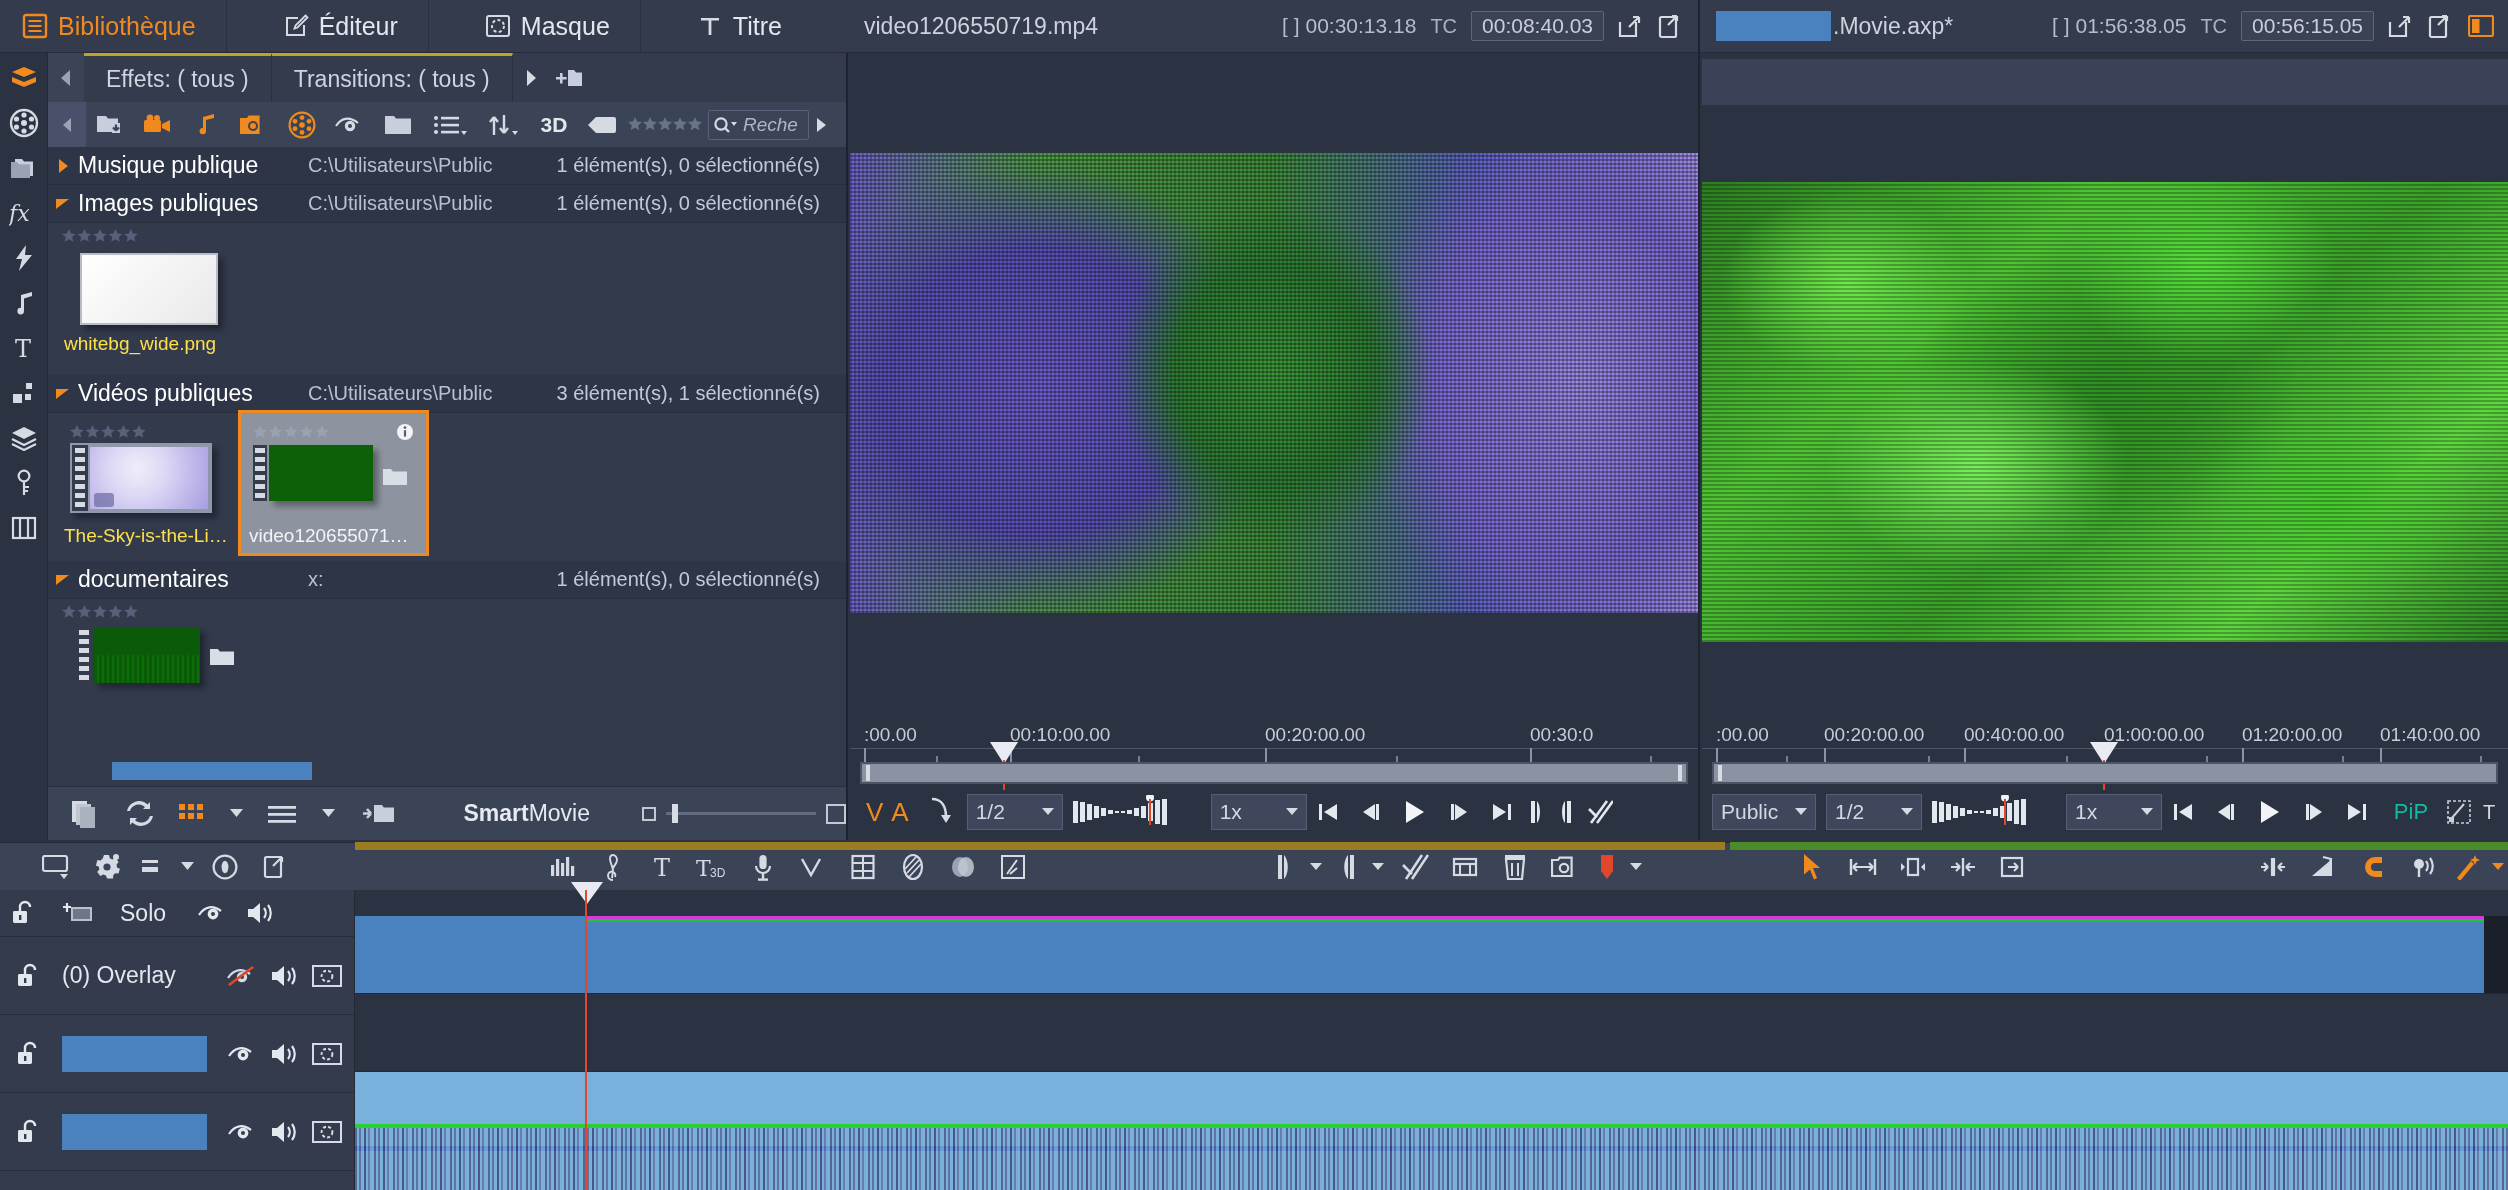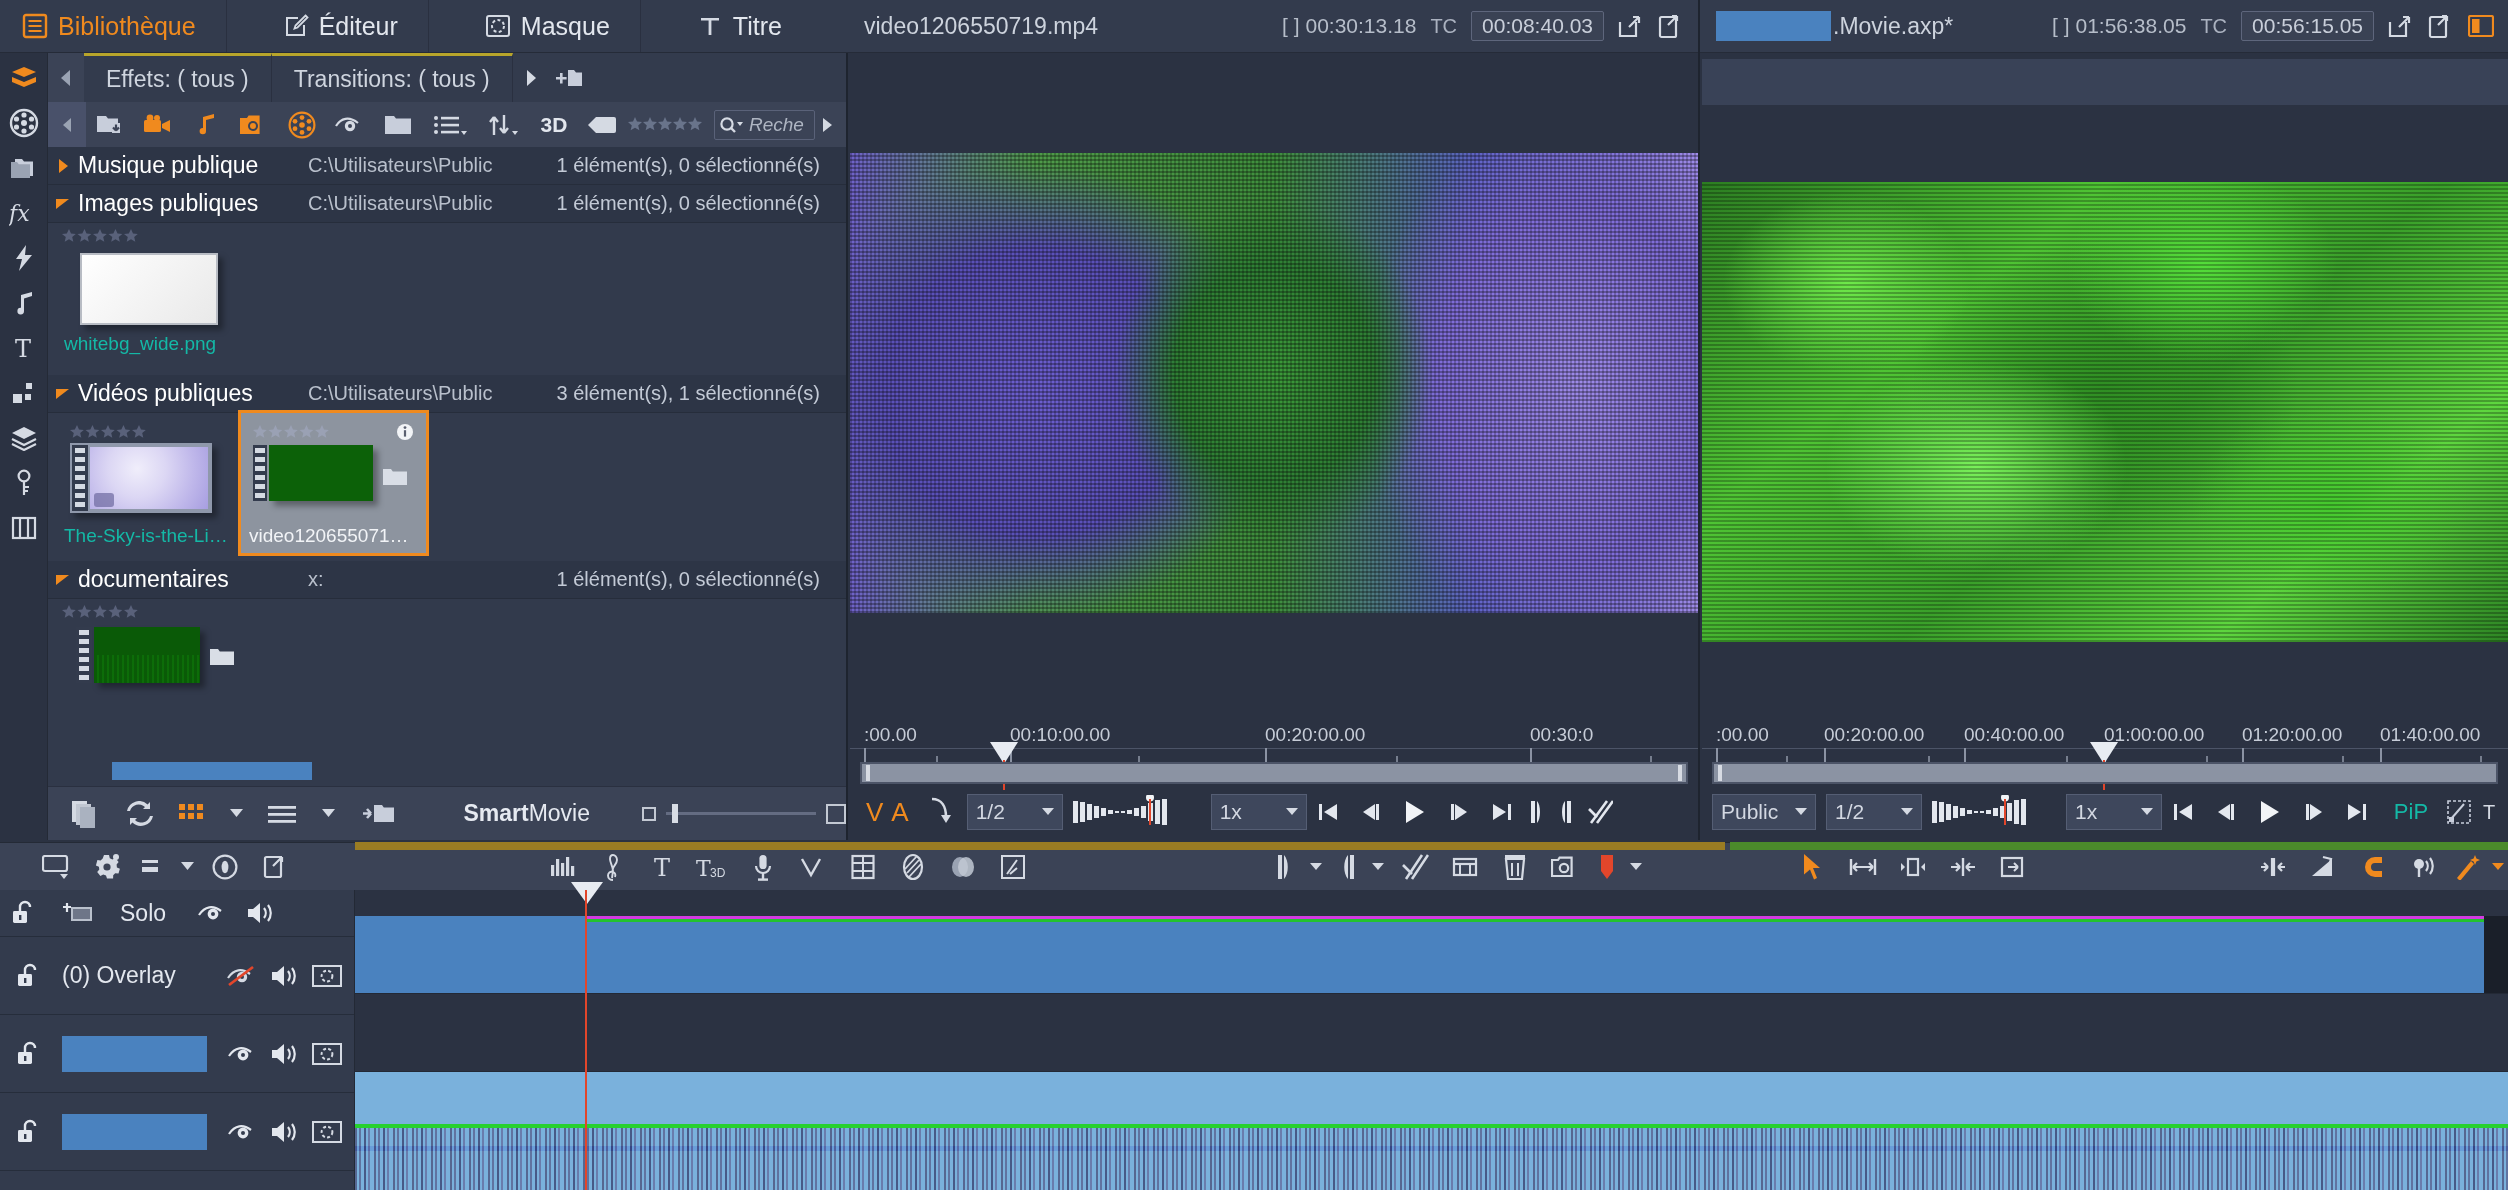--- a/index.html
+++ b/index.html
@@ -34,39 +34,39 @@
   .libtab { display:flex; align-items:center; justify-content:center; gap:14px; padding:0 22px;
      font-size:23px; color:#cfd5df; border-top:3px solid #b8a52b; border-right:1px solid #2a3040;
      position:relative; white-space:nowrap; }
   .libtab.sel { background:#f04a1e; color:#fff; border-top-color:#f04a1e; }
   .libtab .x { font-size:22px; opacity:.95; }
   .tabctl { width:36px; display:flex; align-items:center; justify-content:center; background:#333b4d; }
 
   #libtools { height:45px; display:flex; align-items:center; background:#3b4356; gap:0; }
   .ltbtn { width:48px; height:45px; display:flex; align-items:center; justify-content:center; }
   .ltbtn.sq { background:#49516a; width:38px; }
-  .searchbox { margin-left:10px; height:30px; display:flex; align-items:center; background:#3b4356;
+  .searchbox { margin-left:4px; height:30px; display:flex; align-items:center; background:#3b4356;
      border:1px solid #5a6279; border-radius:2px; padding:0 4px; gap:4px; }
   .searchbox .ph { font-size:19px; color:#aeb5c2; font-style:italic; padding-right:6px; }
 
   #libscroll { flex:1; overflow:hidden; position:relative; background:#323a4c; }
 
   .grprow { height:38px; background:#2d3546; display:flex; align-items:center;
      border-bottom:1px solid #262d3b; font-size:23px; }
   .grprow .tri { width:30px; display:flex; align-items:center; justify-content:center; }
   .grprow .nm { color:#fff; width:230px; }
   .grprow .pth { color:#b9c0cc; font-size:20px; flex:1; }
   .grprow .cnt { color:#c3cad6; font-size:20px; padding-right:26px; }
 
   .stars { padding:6px 0 0 14px; display:flex; gap:2px; }
 
   .thumbrow { display:flex; gap:0; padding:0 0 8px 8px; align-items:flex-start; }
   .thumbcell { width:185px; padding:6px 8px 6px 8px; }
   .thumbcell.sel { background:#8d949f; outline:3px solid #f08a1e; }
-  .thcap { font-size:19px; color:#14b8a6; padding-top:6px; white-space:nowrap;
+  .thcap { font-size:19px; color:#fde047; padding-top:6px; white-space:nowrap;
      overflow:hidden; text-overflow:ellipsis; }
   .thumbcell.sel .thcap { color:#f2f4f7; }
   .thimg { height:78px; position:relative; }
 
   #libbottom { height:54px; background:#3b4356; display:flex; align-items:center; gap:16px;
      border-top:1px solid #2a3040; }
   .lbb { width:52px; height:54px; display:flex; align-items:center; justify-content:center; }
   .smartlbl { font-size:23px; color:#e6eaf1; margin-left:46px; }
   .smartlbl b { font-weight:bold; }
   .slider-wrap { display:flex; align-items:center; gap:10px; margin-left:36px; }

